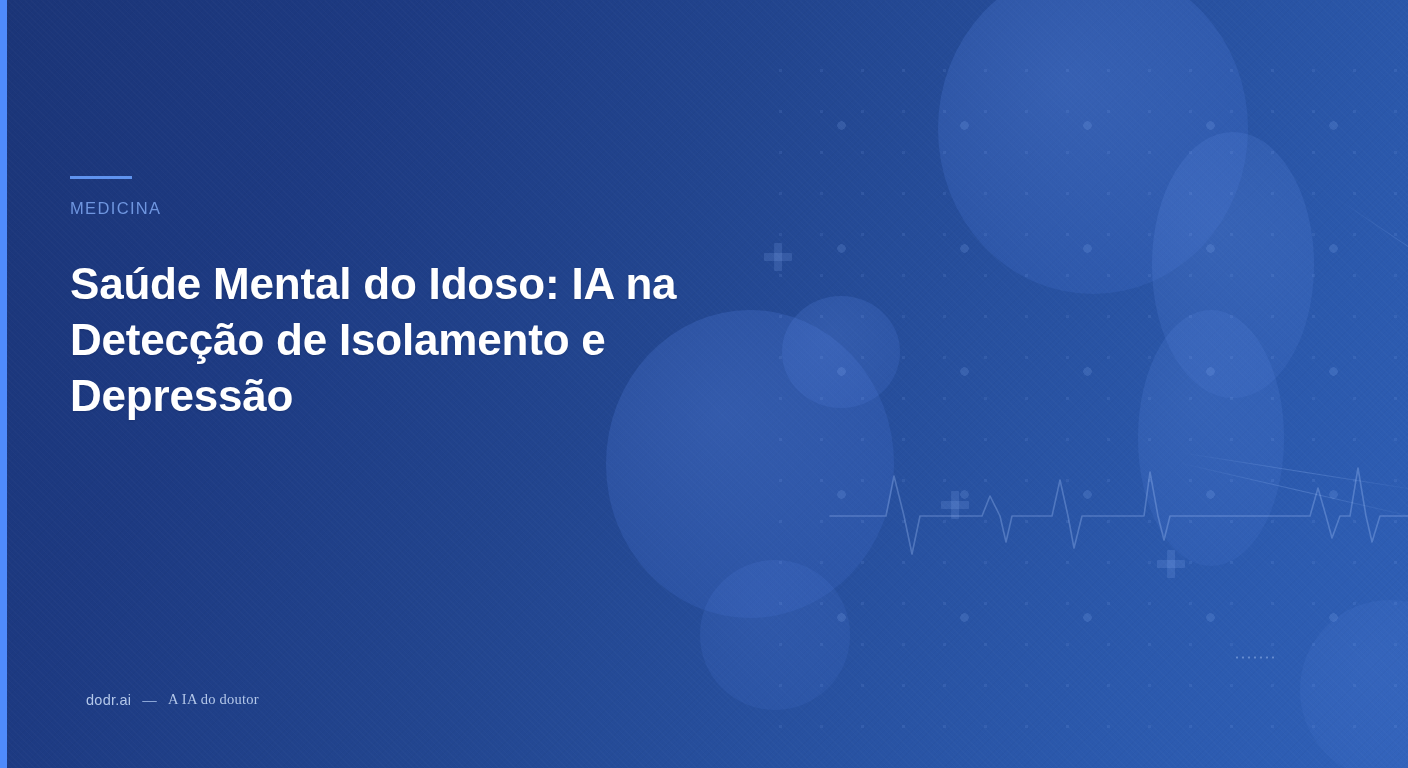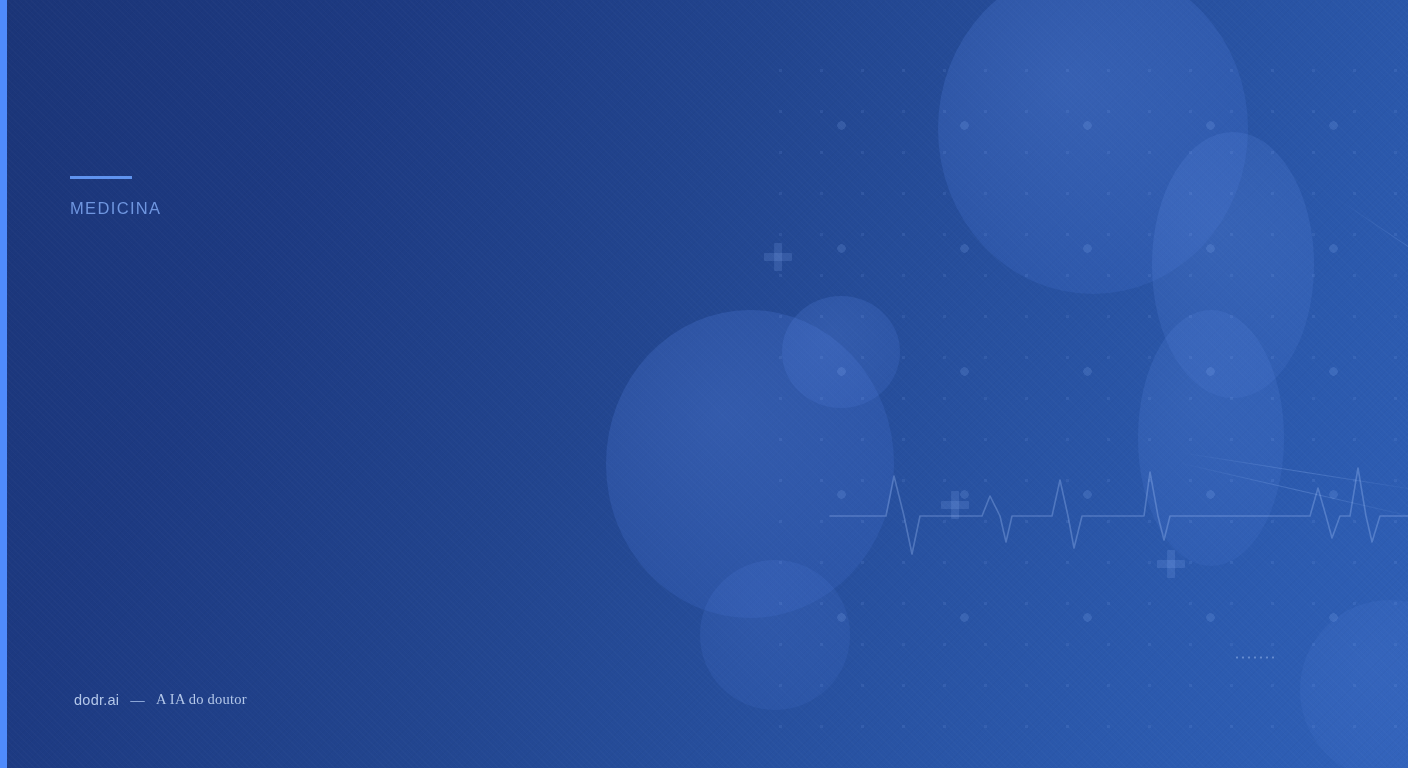--- a/index.html
+++ b/index.html
@@ -168,21 +168,21 @@
     font-size:44px;
     line-height:56px;
     font-weight:700;
     color:#ffffff;
     letter-spacing:-0.2px;
     text-shadow:0 1px 2px rgba(10,24,66,.22);
   }
 
   .footer {
     position:absolute;
-    left:4px; top:691px;
+    left:16px; top:691px;
     display:flex;
     align-items:center;
     gap:0;
     font-size:14.5px;
     color:#a8bfe6;
     letter-spacing:.25px;
     white-space:nowrap;
   }
   .footer .brand { color:#b3c7e9; }
   .footer .sep { margin:0 11px; color:#8aa5d6; }
@@ -237,20 +237,21 @@
   <div class="dotline"></div>
 
   <div class="accent-bar"></div>
 
   <div class="content">
 
     <div class="eyebrow-rule"></div>
 
     <div class="eyebrow">MEDICINA</div>
 
+    <h1 class="title">Saúde Mental do Idoso: IA na Detecção de Isolamento e Depressão</h1>
 
     <div class="footer">
       <span class="brand">dodr.ai</span>
       <span class="sep">—</span>
       <span class="tag">A IA do doutor</span>
     </div>
 
   </div>
 </div>
 

